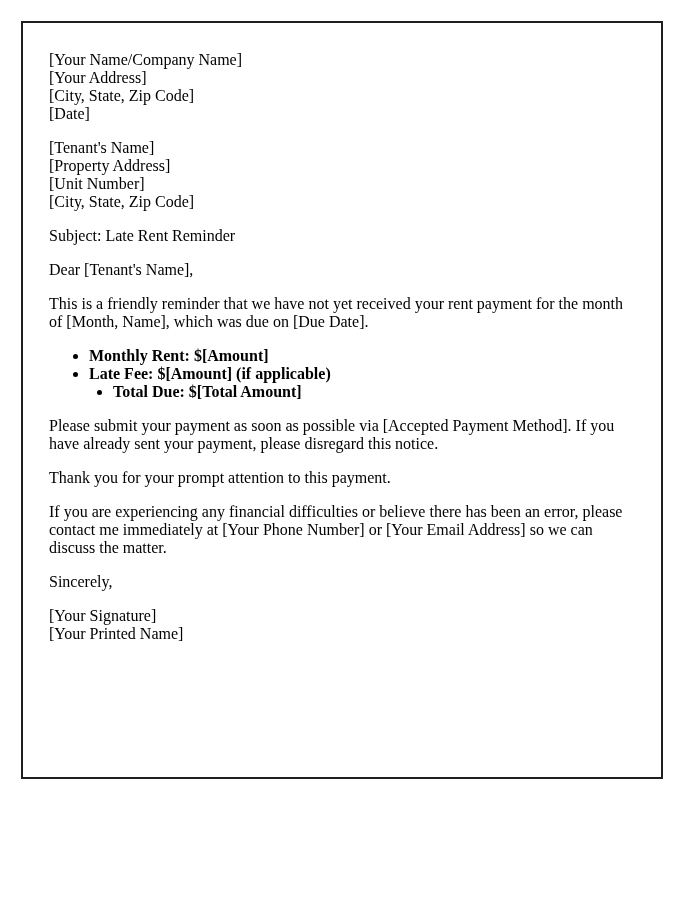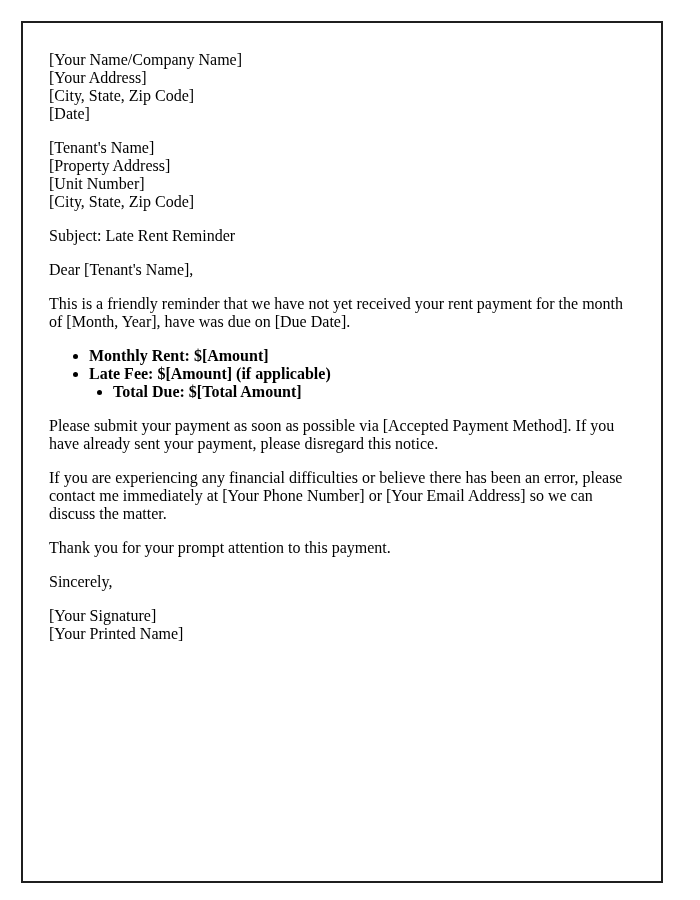--- a/index.html
+++ b/index.html
@@ -13,21 +13,21 @@
     position: relative;
     font-family: "Liberation Serif", "DejaVu Serif", serif;
     font-size: 16px;
     color: #000000;
   }
   .letter {
     position: absolute;
     left: 21px;
     top: 21px;
     width: 642px;
-    height: 862px;
+    height: 758px;
     box-sizing: border-box;
     border: 2px solid #1f1f1f;
     padding: 12px 26px;
     background: #ffffff;
     overflow: hidden;
   }
   .letter p {
     margin: 16px 0;
     line-height: normal;
   }
@@ -58,25 +58,25 @@
   <p class="block">[Your Name/Company Name]
 [Your Address]
 [City, State, Zip Code]
 [Date]</p>
   <p class="block">[Tenant's Name]
 [Property Address]
 [Unit Number]
 [City, State, Zip Code]</p>
   <p class="subject">Subject: Late Rent Reminder</p>
   <p>Dear [Tenant's Name],</p>
-  <p>This is a friendly reminder that we have not yet received your rent payment for the month of [Month, Year], have was due on [Due Date].</p>
+  <p>This is a friendly reminder that we have not yet received your rent payment for the month of [Month, Name], which was due on [Due Date].</p>
   <ul class="balance-list">
     <li>Monthly Rent: $[Amount]</li>
     <li>Late Fee: $[Amount] (if applicable)</li>
     <li class="bold">Total Due: $[Total Amount]</li>
   </ul>
   <p>Please submit your payment as soon as possible via [Accepted Payment Method]. If you have already sent your payment, please disregard this notice.</p>
+  <p>Thank you for your prompt attention to this payment.</p>
   <p>If you are experiencing any financial difficulties or believe there has been an error, please contact me immediately at [Your Phone Number] or [Your Email Address] so we can discuss the matter.</p>
-  <p>Thank you for your prompt attention to this payment.</p>
   <p>Sincerely,</p>
   <p class="block">[Your Signature]
 [Your Printed Name]</p>
 </div>
 
 </body></html>

